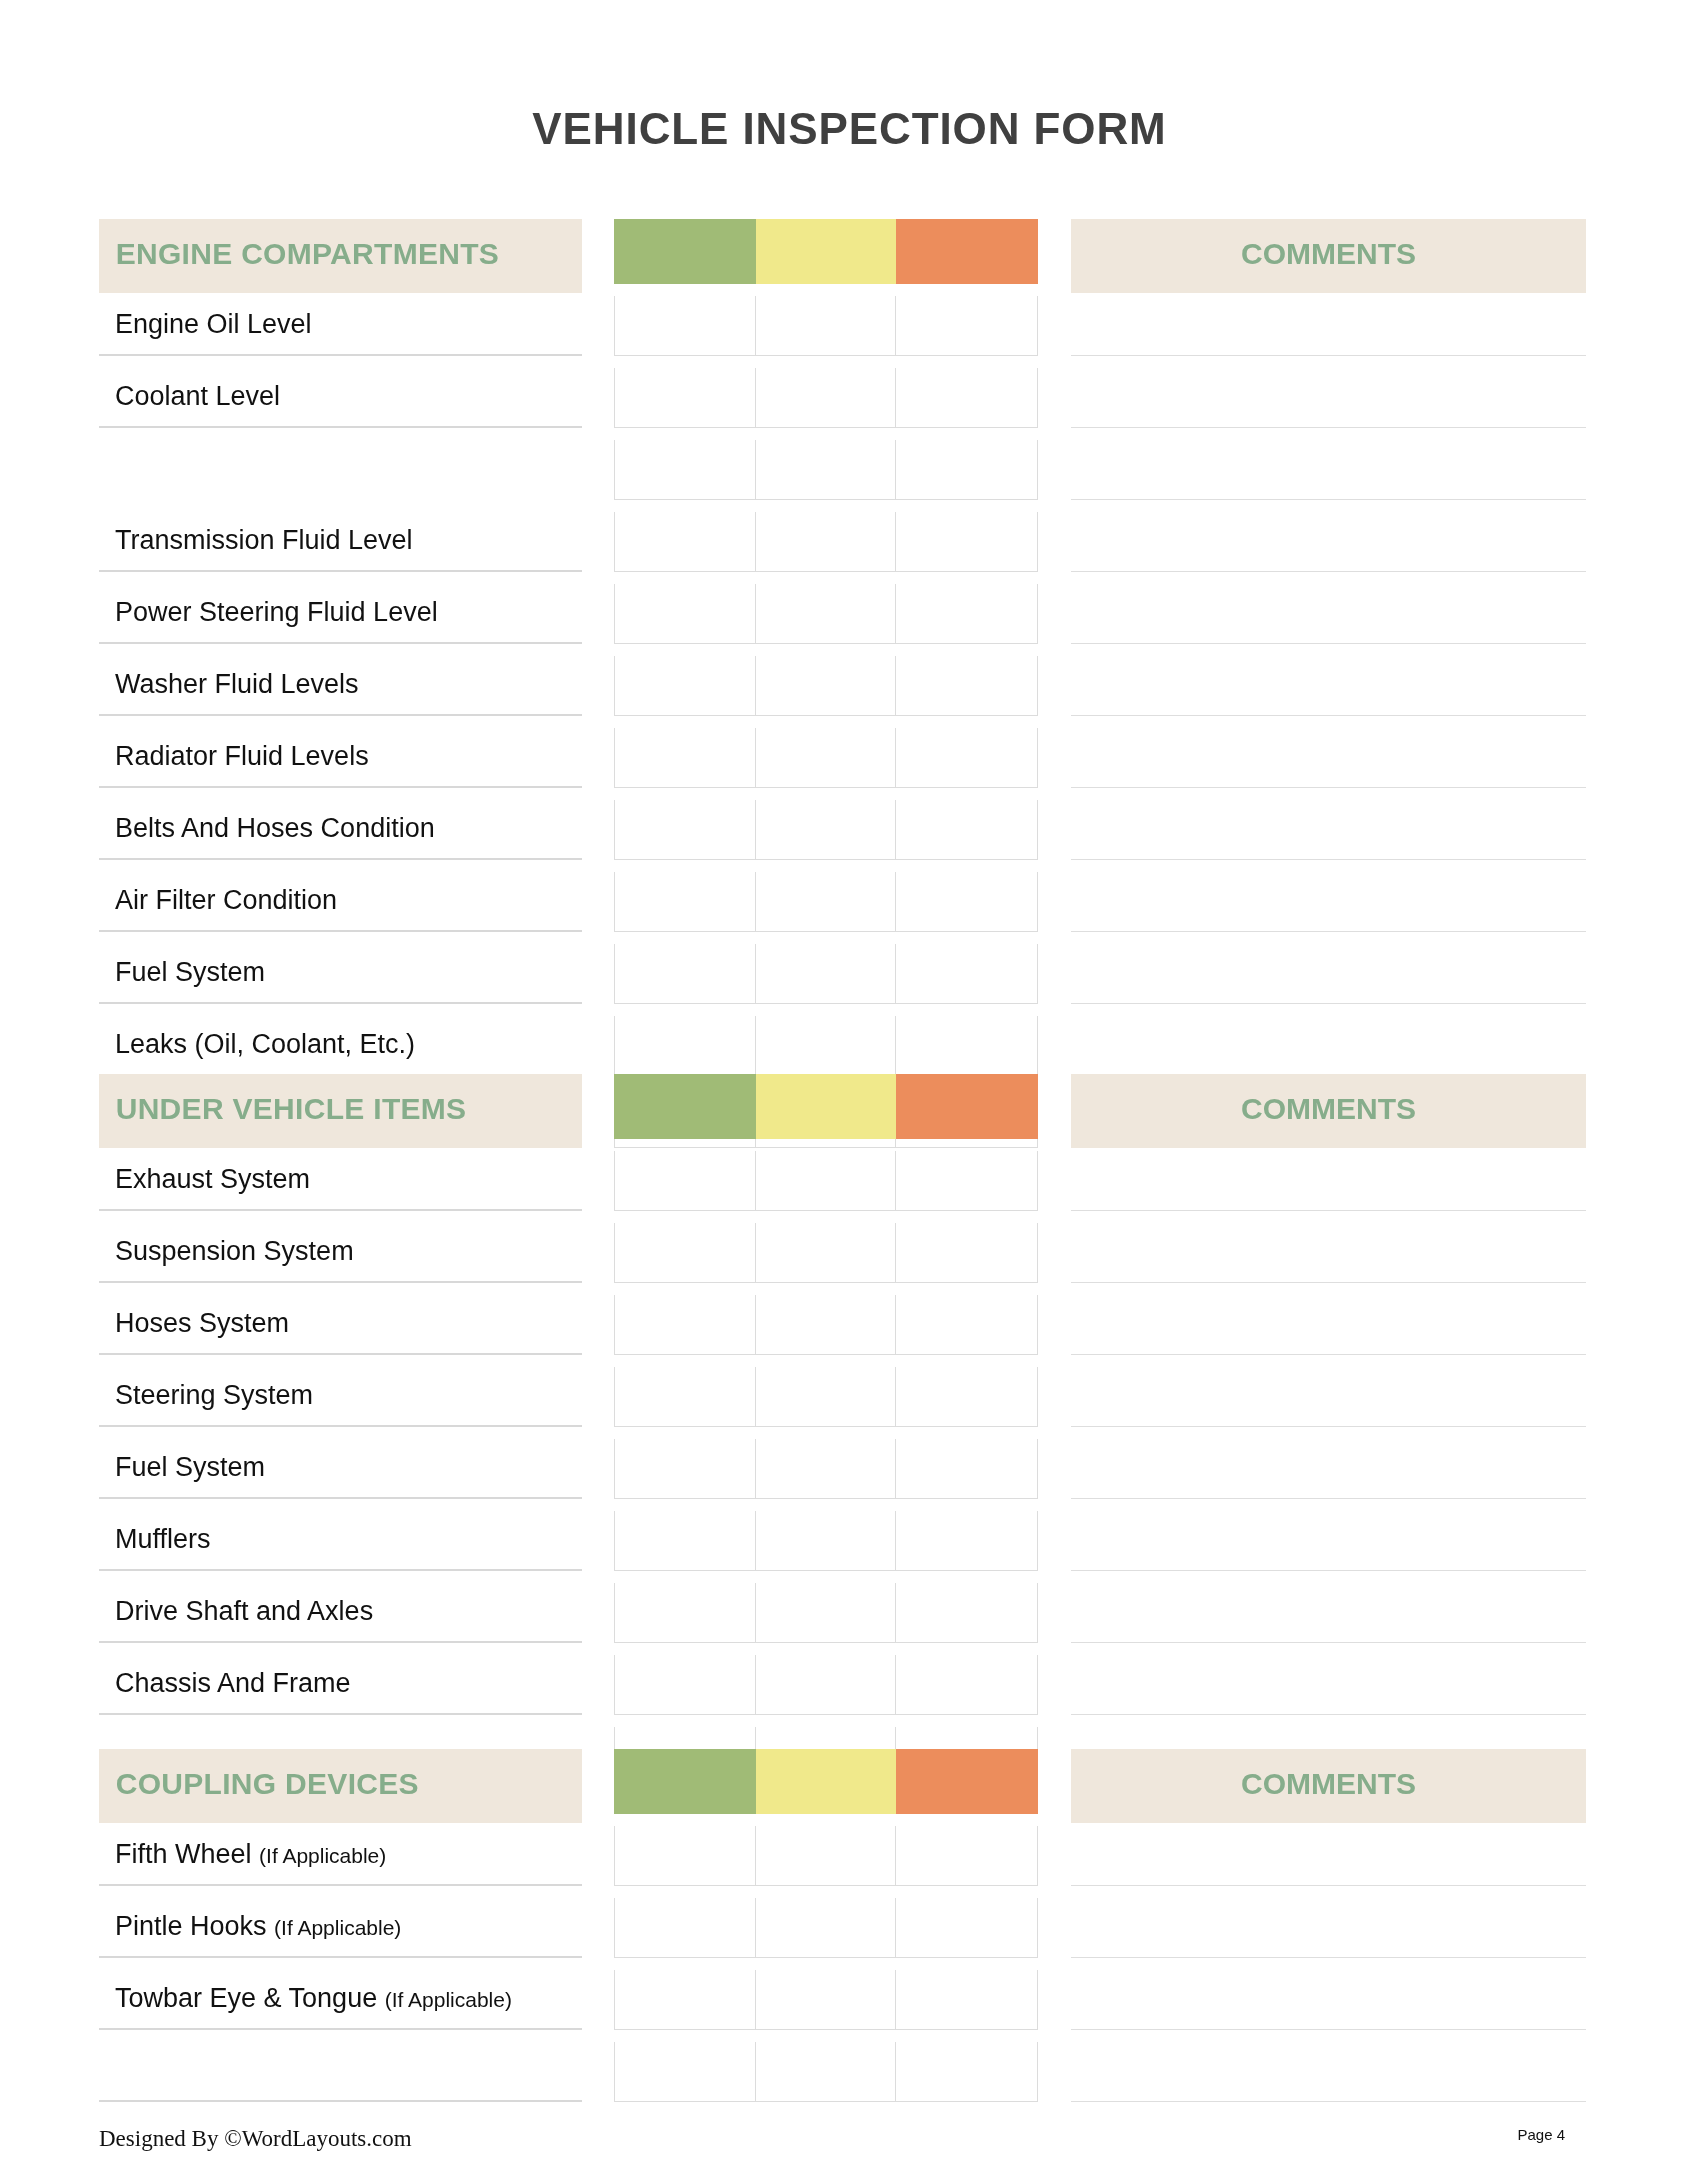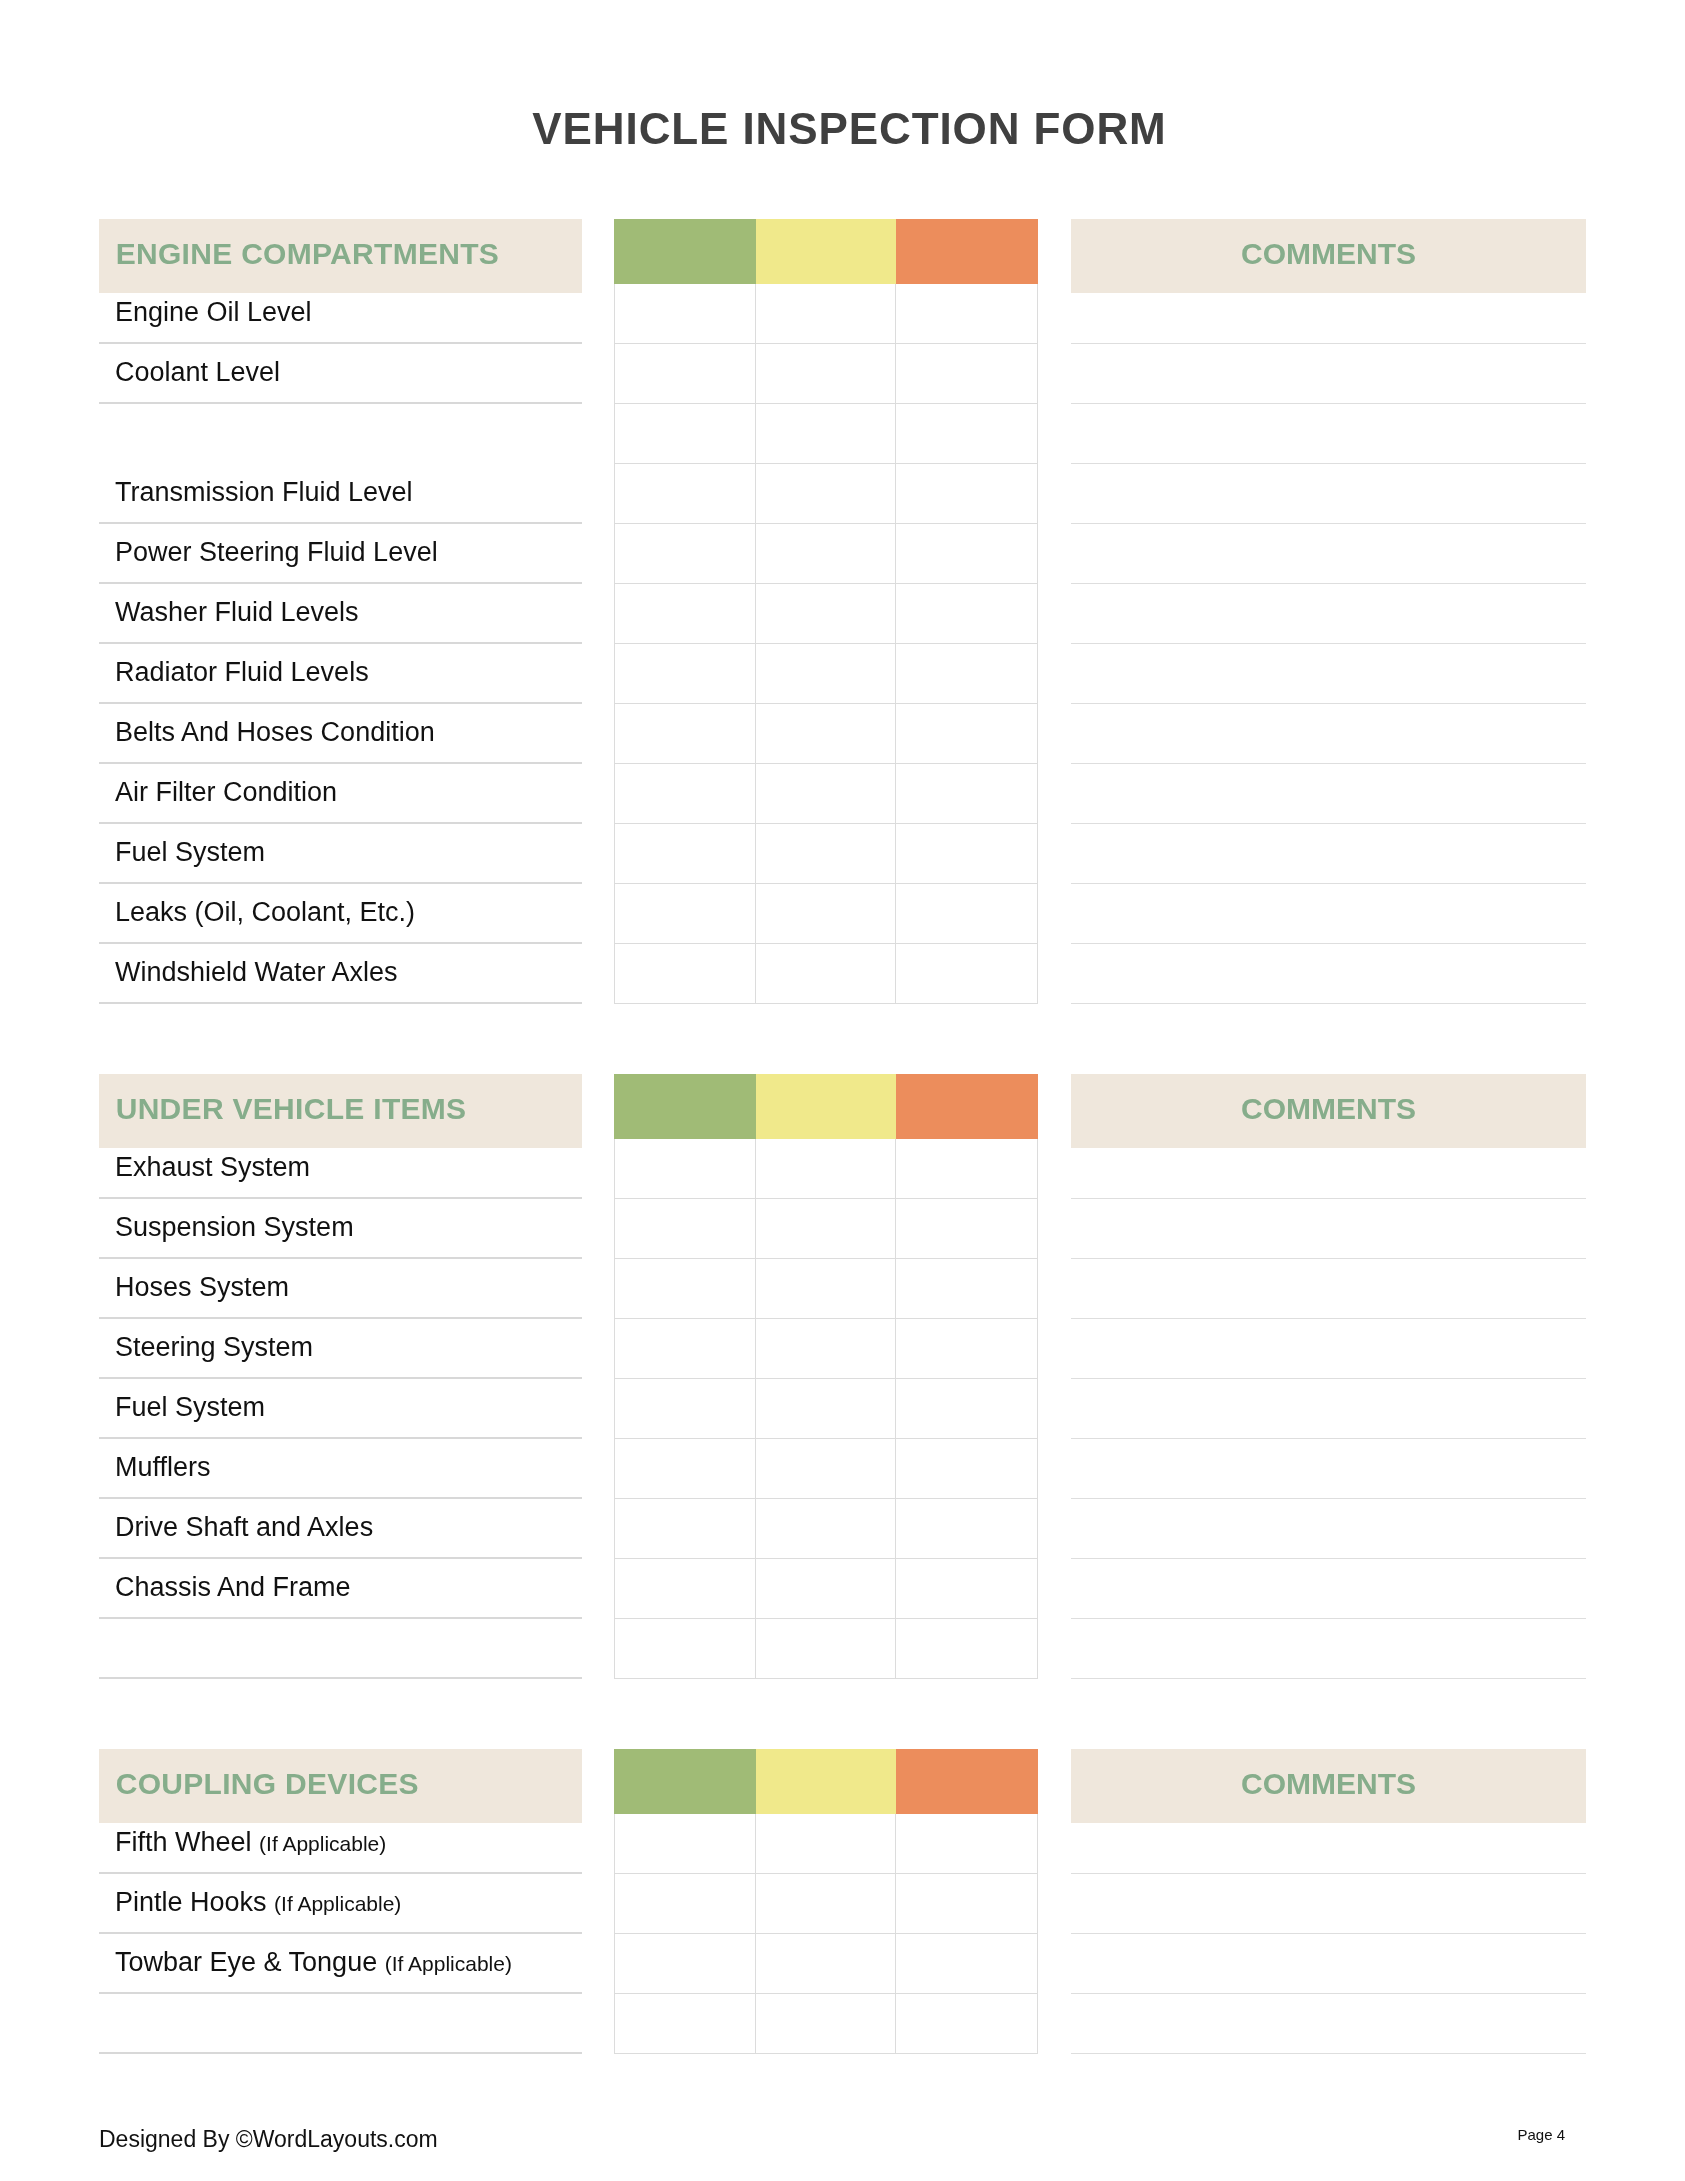--- a/index.html
+++ b/index.html
@@ -13,30 +13,30 @@
   .hdr-left span { position: absolute; left: 16.7px; top: 18.4px; font-size: 30px; font-weight: bold;
                    color: #86ad8b; white-space: nowrap; letter-spacing: 0.3px; }
   .hdr-comments { left: 1071px; width: 515px; text-align: center; }
   .hdr-comments span { display: inline-block; margin-top: 18.4px; font-size: 30px; font-weight: bold; color: #86ad8b; }
   .status-hdr { position: absolute; top: 0; left: 614px; width: 424px; height: 65px; display: flex; }
   .status-hdr div { height: 65px; }
   .sg { width: 142px; background: #a0bb76; }
   .sy { width: 140px; background: #f0e98b; }
   .so { width: 142px; background: #ec8d5c; }
   .rows { position: absolute; top: 65px; left: 0; width: 1685px; }
-  .row { position: relative; height: 60px; }
+  .row { position: relative; height: 60px; margin-top: 12px; }
   .row .label { position: absolute; left: 99px; width: 483px; height: 100%; border-bottom: 2.6px solid #d8d8d8; box-sizing: border-box; }
   .row .label .t { position: absolute; left: 16px; top: 13px; font-size: 27px; color: #111; white-space: nowrap; }
   .row .label .t small { font-size: 21px; }
   .row .cells { position: absolute; left: 614px; width: 424px; height: 100%; display: flex; box-sizing: border-box; }
   .row .cells div { height: 100%; box-sizing: border-box; border-right: 1.8px solid #dcdcdc; border-bottom: 1.8px solid #dcdcdc; }
   .row .cells div:first-child { border-left: 1.8px solid #dcdcdc; }
   .row .cells .c1 { width: 142px; } .row .cells .c2 { width: 140px; } .row .cells .c3 { width: 142px; }
   .row .comment { position: absolute; left: 1071px; width: 515px; height: 100%; border-bottom: 1.8px solid #dedede; box-sizing: border-box; }
-  .footer-left { position: absolute; left: 99px; top: 2126px; font-size: 23px; color: #111; }
+  .footer-left { position: absolute; left: 99px; top: 2126px; font-size: 23px; color: #111; font-family: Liberation Serif, serif; }
   .footer-right { position: absolute; right: 120px; top: 2126px; font-size: 15px; color: #111; }
 </style>
 </head>
 <body>
 
 <div class="title">VEHICLE INSPECTION FORM</div>
 
 <div class="section" style="top:219px">
   <div class="hdr hdr-left">
       <span>ENGINE COMPARTMENTS</span>

